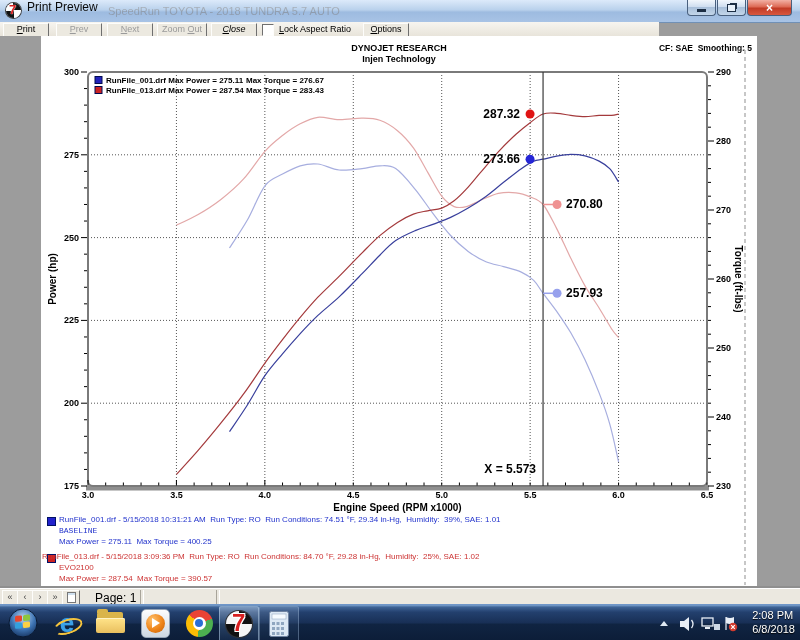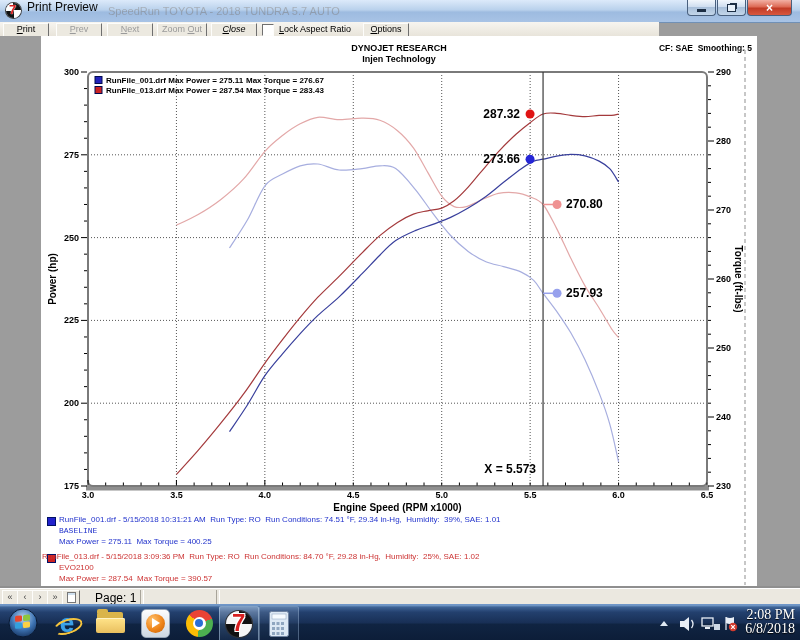--- a/index.html
+++ b/index.html
@@ -84,22 +84,22 @@
   .wmp .play{width:0;height:0;border-left:8px solid #fff;border-top:5px solid transparent;border-bottom:5px solid transparent;margin-left:2px;}
   .chrome{position:relative;width:27px;height:27px;border-radius:50%;
     background:conic-gradient(from -50deg,#ea4335 0 33%,#4caf50 0 66%,#fbbc05 0 100%);}
   .chrome:before{content:"";position:absolute;left:7px;top:7px;width:13px;height:13px;border-radius:50%;background:#fff;}
   .chrome:after{content:"";position:absolute;left:9.5px;top:9.5px;width:8px;height:8px;border-radius:50%;background:#2a6fd4;}
   .dyno-icon{position:relative;width:26px;height:26px;border-radius:50%;
     background:conic-gradient(#111 0 90deg,#f5f5f5 0 180deg,#111 0 270deg,#f5f5f5 0);box-shadow:0 0 0 1px #333;}
   .dyno-icon span{position:absolute;left:6px;top:-2px;font-size:24px;font-weight:bold;color:#d81f1f;
     text-shadow:1px 1px 0 #fff,-1px -1px 0 #fff,1px -1px 0 #fff,-1px 1px 0 #fff;}
   .tray{position:absolute;right:62px;top:10px;}
-  .clock{position:absolute;right:5px;top:3px;text-align:right;color:#fff;font-size:14px;line-height:14px;
-    text-shadow:0 1px 1px #000;font-family:Liberation Serif, serif;}
+  .clock{position:absolute;right:5px;top:3px;color:#fff;font-size:11px;line-height:14px;
+    text-shadow:0 1px 1px #000;}
 </style>
 </head>
 <body>
 
 <div id="screen">
 
   <div class="titlebar">
     <div class="app-icon">
         <span>7</span>
       </div>

